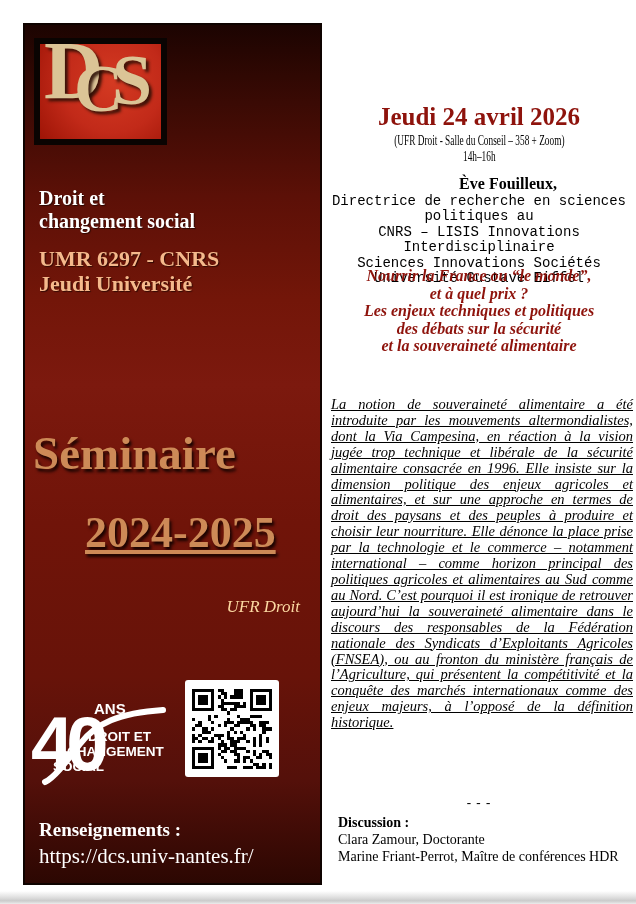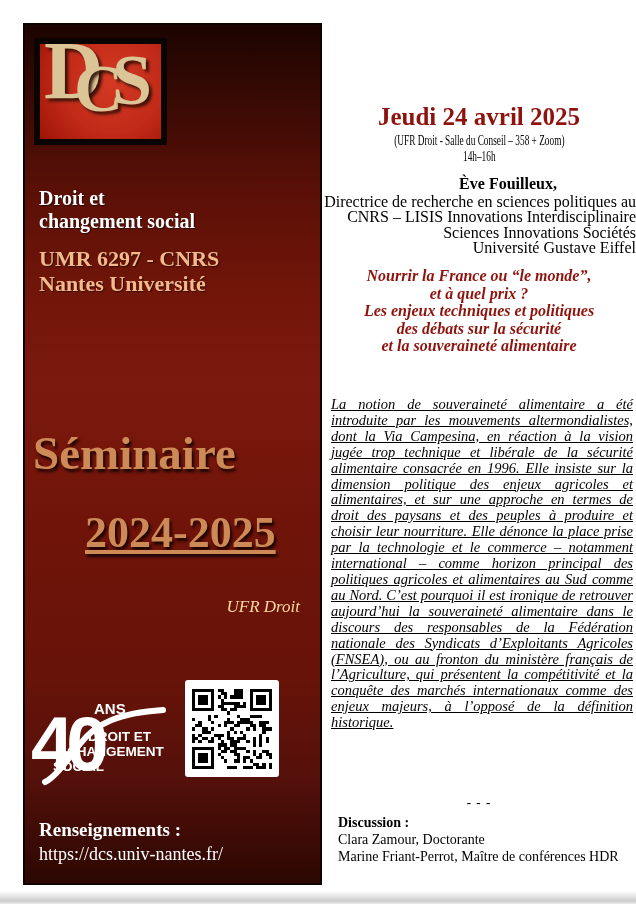--- a/index.html
+++ b/index.html
@@ -32,34 +32,34 @@
     line-height:1;text-shadow:2px 3px 3px rgba(15,2,0,.9);text-decoration:underline;}
   .ufr{position:absolute;right:20px;top:572px;color:#fcd9a2;font-style:italic;font-size:17px;}
 
   .anniv{position:absolute;left:6px;top:667px;}
   .anniv text{fill:#ffffff;font-family:"Liberation Sans",sans-serif;font-weight:bold;}
 
   .qr{position:absolute;left:160px;top:655px;width:94px;height:97px;background:#ffffff;
     border-radius:3px;display:flex;align-items:center;justify-content:center;}
 
   .contact-label{position:absolute;left:14px;top:794px;color:#ffffff;font-weight:bold;font-size:19px;}
-  .contact-url{position:absolute;left:14px;top:819px;color:#ffffff;font-size:18px;}
+  .contact-url{position:absolute;left:14px;top:819px;color:#ffffff;font-size:21px;}
 
   
   .right-col{position:absolute;left:322px;top:0;width:314px;height:904px;}
   .date{position:absolute;top:104px;left:0;width:100%;text-align:center;
     font-size:25px;font-weight:bold;color:#8e130c;line-height:1;}
   .venue,.time{position:absolute;left:0;width:100%;text-align:center;font-size:15px;line-height:15px;}
   .venue{top:133px;}
   .time{top:149px;}
   .cond{display:inline-block;transform:scaleX(0.62);transform-origin:50% 50%;white-space:nowrap;}
   .speaker{position:absolute;top:176px;left:0;width:100%;text-align:center;
     font-size:16px;font-weight:bold;line-height:1;padding-left:29px;}
-  .affil{position:absolute;top:194px;left:0;width:100%;text-align:right;
-    font-size:16px;line-height:15.4px;}
+  .affil{position:absolute;top:194px;left:0;width:100%;text-align:center;
+    font-size:14px;line-height:15.4px;font-family:Liberation Mono, monospace;}
   .talk-title{position:absolute;top:267px;left:0;width:100%;text-align:center;
     font-size:16px;font-weight:bold;font-style:italic;color:#8e130c;line-height:17.5px;}
   .abstract{position:absolute;top:397px;left:9px;width:302px;
     font-size:14.5px;font-style:italic;line-height:15.9px;text-align:justify;text-decoration:underline;}
   .separator{position:absolute;top:796px;left:0;width:100%;text-align:center;
     font-size:13px;font-weight:bold;letter-spacing:1px;line-height:1;}
   .discussion{position:absolute;top:814px;left:16px;font-size:14px;line-height:17px;}
   .discussion .lbl{font-weight:bold;}
 
   .bottom-edge{position:absolute;left:0;top:891px;width:636px;height:13px;
@@ -78,21 +78,21 @@
       <span class="l-s">S</span>
     </div>
 
     <div class="lab-name">
       <div>Droit et</div>
       <div>changement social</div>
     </div>
 
     <div class="umr">
       <div>UMR 6297 - CNRS</div>
-      <div>Nantes Université</div>
+      <div>Jeudi Université</div>
     </div>
 
     <div class="seminaire">Séminaire</div>
     <div class="years">2024-2025</div>
     <div class="ufr">UFR Droit</div>
 
     <svg class="anniv" width="150" height="98" viewBox="0 0 150 98">
       <text x="0" y="78" font-size="76" letter-spacing="-7">40</text>
       <text x="63" y="22" font-size="15">ANS</text>
       <path d="M14,90 C24,85 35,70 49,52 C65,31 88,21 132,18" fill="none" stroke="#ffffff" stroke-width="6" stroke-linecap="round"></path>
@@ -291,21 +291,21 @@
           <rect x="2" y="20" width="3" height="3" fill="#000"></rect>
         </svg>
     </div>
 
     <div class="contact-label">Renseignements :</div>
     <div class="contact-url">https://dcs.univ-nantes.fr/</div>
   </div>
 
   <div class="right-col">
 
-    <div class="date">Jeudi 24 avril 2025</div>
+    <div class="date">Jeudi 24 avril 2026</div>
 
     <div class="venue">
       <span class="cond">(UFR Droit - Salle du Conseil – 358 + Zoom)</span>
     </div>
     <div class="time">
       <span class="cond">14h–16h</span>
     </div>
 
     <div class="speaker">Ève Fouilleux,</div>
 

